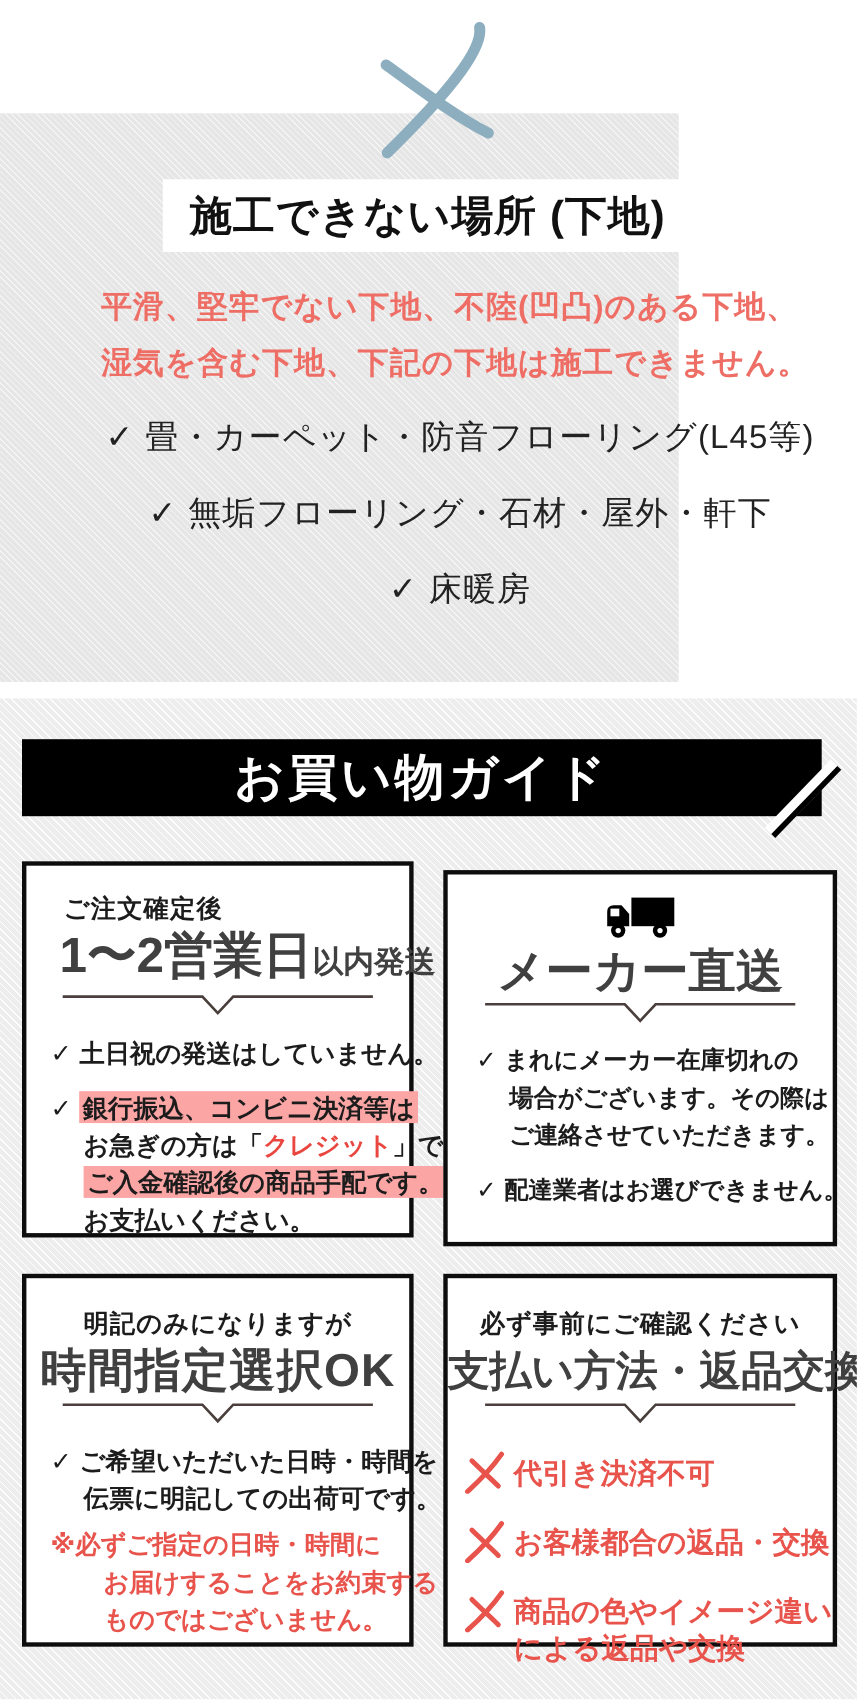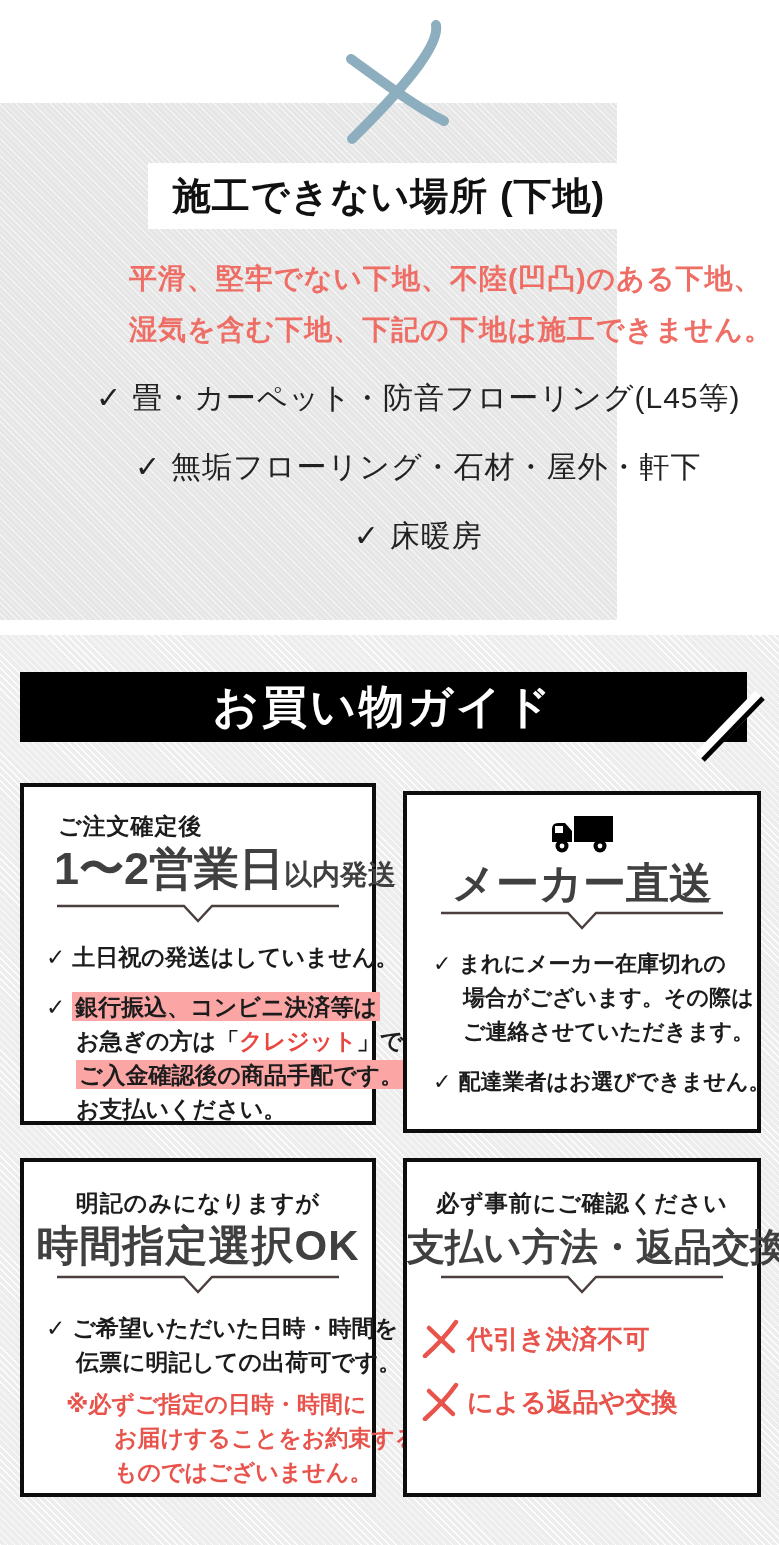--- a/index.html
+++ b/index.html
@@ -17,21 +17,21 @@
     background-image:repeating-linear-gradient(45deg,rgba(255,255,255,.55) 0px,rgba(255,255,255,.55) 1px,transparent 1px,transparent 4px);
     text-decoration:underline;
   }
   .ng-title-box{
     position:absolute;left:148px;top:60px;width:482px;height:66px;background:#ffffff;
     display:flex;align-items:center;justify-content:center;
   }
   .ng-title-box span{font-size:38px;font-weight:bold;color:#111111;letter-spacing:1px;white-space:nowrap;}
   .ng-warning{
     position:absolute;left:92px;top:150px;width:640px;
-    color:#ee6e66;font-size:28px;font-weight:bold;line-height:51px;letter-spacing:1px;white-space:nowrap;margin-left:37px;
+    color:#ee6e66;font-size:28px;font-weight:bold;line-height:51px;letter-spacing:1px;white-space:nowrap;
   }
   .ng-list{position:absolute;left:96px;top:278px;text-align:center;}
   .ng-item{font-size:30px;color:#222222;line-height:34px;margin-bottom:35px;white-space:nowrap;letter-spacing:1px;}
   .ng-item .chk{font-size:30px;color:#222222;margin-right:10px;font-weight:normal;}
   
   .section-guide{
     position:absolute;left:0;top:635px;width:779px;height:910px;
     background-color:#f4f4f4;
     background-image:repeating-linear-gradient(45deg,rgba(255,255,255,.9) 0px,rgba(255,255,255,.9) 1px,rgba(229,229,229,.45) 1px,rgba(229,229,229,.45) 5px);
   }
@@ -60,21 +60,21 @@
   .b4 .headline{margin-top:4px;font-size:38px;line-height:48px;text-align:center;}
   .divider{display:block;margin:4px auto 0;}
   .truck{display:block;margin:20px auto 4px;}
   .b-list{margin:6px 14px 0 22px;}
   .b-item{font-size:23px;line-height:34px;margin-top:16px;font-weight:bold;color:#1c1c1c;white-space:nowrap;letter-spacing:0px;}
   .b2 .b-item{font-size:22px;margin-left:4px;}
   .b-item .chk{font-weight:normal;margin-right:7px;}
   .cont{padding-left:30px;}
   .hl{background:#fca5a5;padding:2px 3px 1px 3px;}
   .credit{color:#e8463f;}
-  .note{color:#e8534c;font-size:23px;line-height:34px;font-weight:bold;margin-top:8px;padding-left:24px;text-indent:-24px;white-space:nowrap;margin-left:20px;}
+  .note{color:#e8534c;font-size:23px;line-height:34px;font-weight:bold;margin-top:8px;padding-left:24px;text-indent:-24px;white-space:nowrap;}
   .note .cont2{display:block;text-indent:0;padding-left:24px;}
   .x-list{margin:8px 8px 0 14px;}
   .x-item{display:flex;align-items:flex-start;margin-top:24px;color:#e8534c;font-weight:bold;font-size:26px;line-height:33px;white-space:nowrap;}
   .x-item .xmark{flex:none;margin:-1px 6px 0 0;}
   .x-item .xtext{padding-top:4px;}
 </style>
 </head>
 <body>
 
 <div class="screen">
@@ -185,21 +185,29 @@
             <path d="M35,4 C28,14 15,28 4,38" fill="none" stroke="#e8534c" stroke-width="4.5" stroke-linecap="round"></path>
             <path d="M8,10 C15,17 26,27 32,33" fill="none" stroke="#e8534c" stroke-width="4.5" stroke-linecap="round"></path>
           </svg>
           <div class="xtext">代引き決済不可</div>
         </div>
         <div class="x-item">
           <svg class="xmark" width="40" height="40" viewBox="0 0 40 40">
             <path d="M35,4 C28,14 15,28 4,38" fill="none" stroke="#e8534c" stroke-width="4.5" stroke-linecap="round"></path>
             <path d="M8,10 C15,17 26,27 32,33" fill="none" stroke="#e8534c" stroke-width="4.5" stroke-linecap="round"></path>
           </svg>
+          <div class="xtext">お客様都合の返品・交換</div>
+        </div>
+        <div class="x-item">
+          <svg class="xmark" width="40" height="40" viewBox="0 0 40 40">
+            <path d="M35,4 C28,14 15,28 4,38" fill="none" stroke="#e8534c" stroke-width="4.5" stroke-linecap="round"></path>
+            <path d="M8,10 C15,17 26,27 32,33" fill="none" stroke="#e8534c" stroke-width="4.5" stroke-linecap="round"></path>
+          </svg>
           <div class="xtext">
+            <div>商品の色やイメージ違い</div>
             <div>による返品や交換</div>
           </div>
         </div>
       </div>
     </div>
 
   </div>
 </div>
 
 </body></html>

